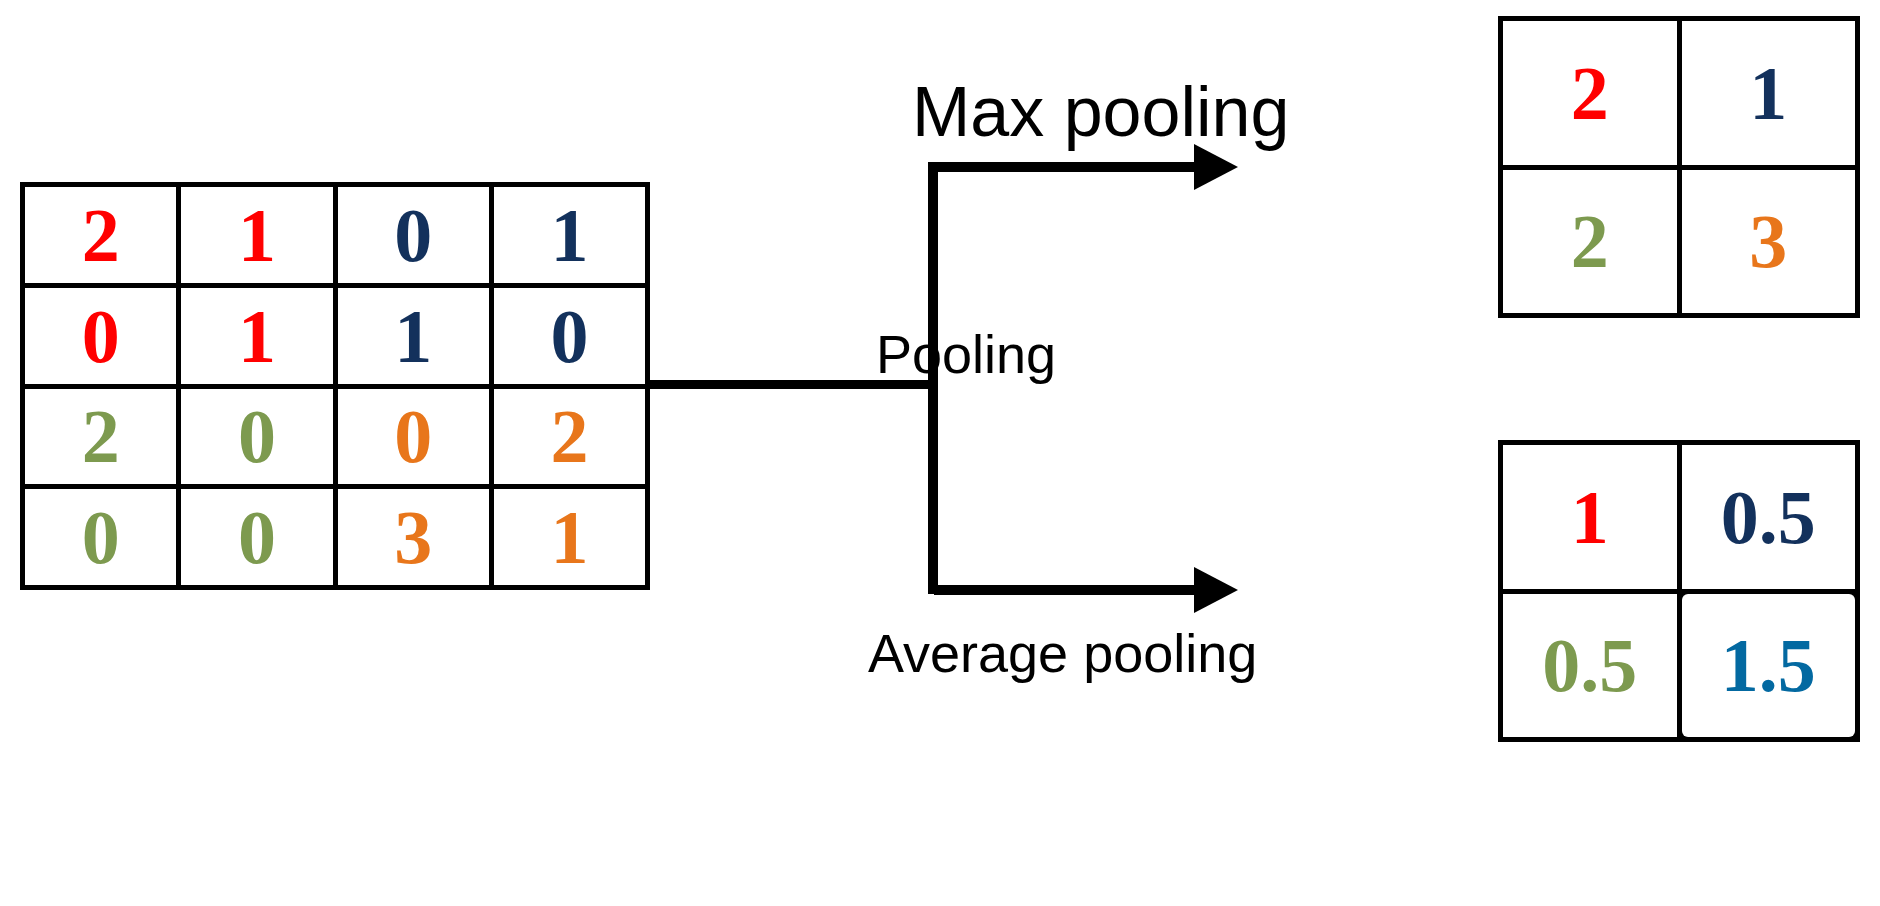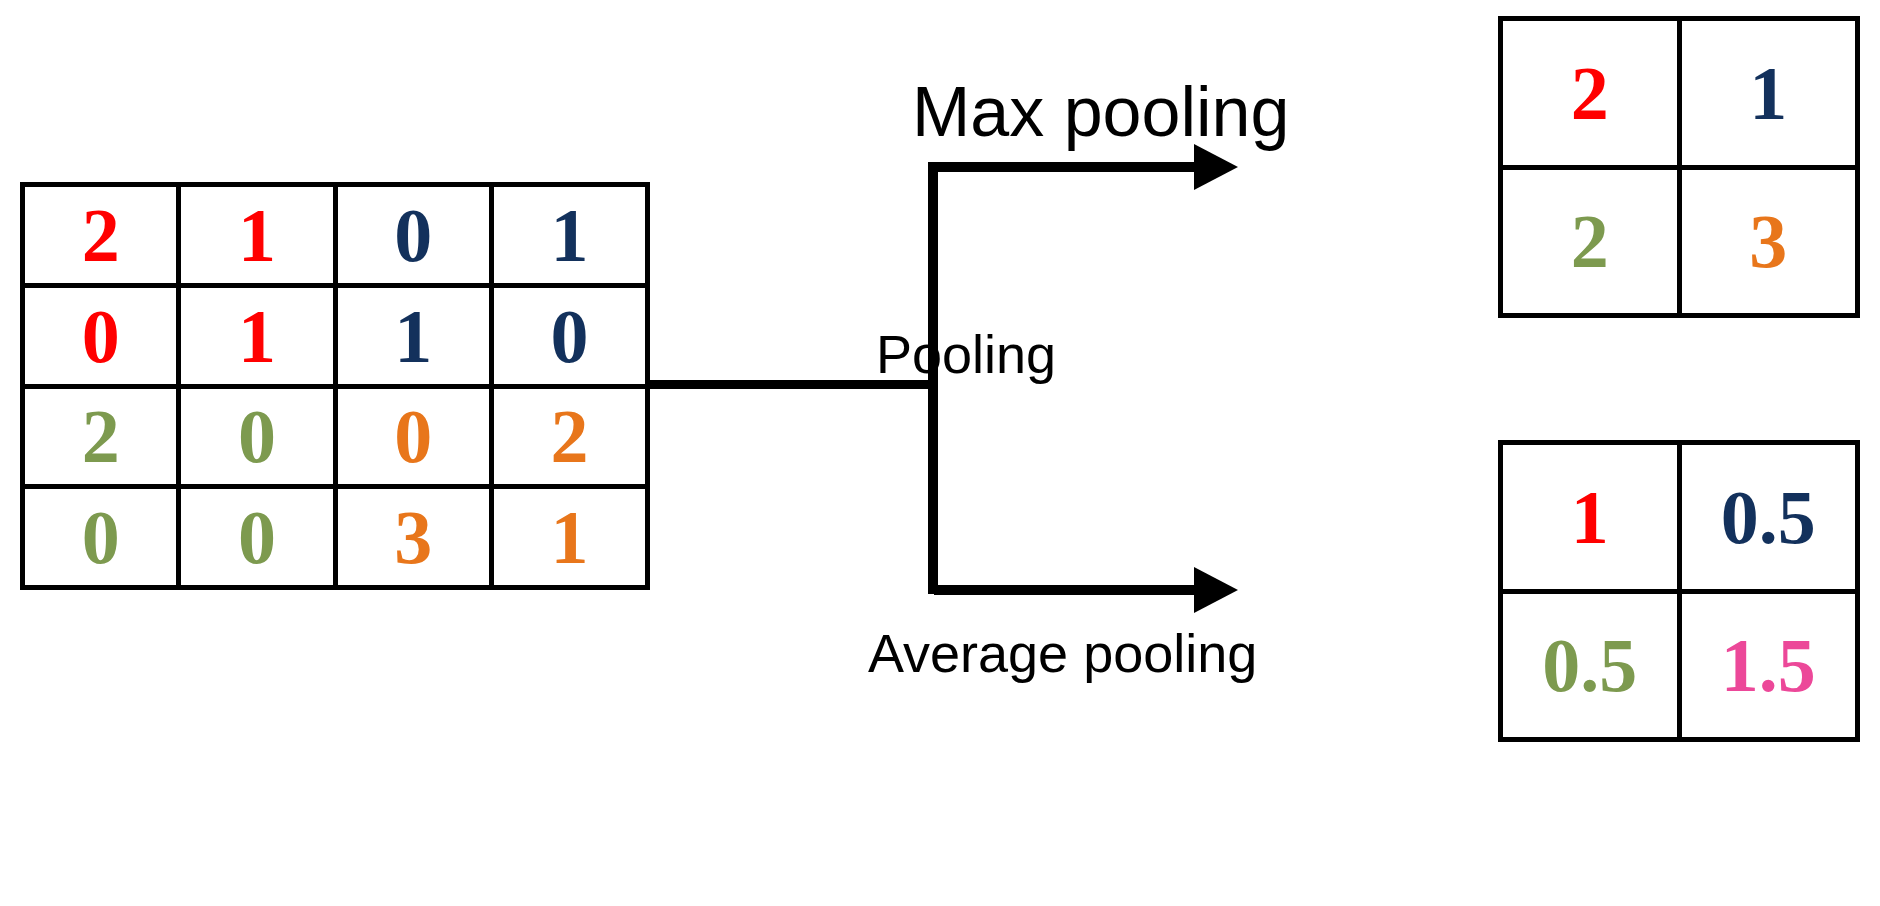--- a/index.html
+++ b/index.html
@@ -185,16 +185,16 @@
       <div class="cell" style="color: rgb(255, 0, 0);">2</div>
       <div class="cell" style="color: rgb(19, 49, 92);">1</div>
       <div class="cell" style="color: rgb(125, 154, 79);">2</div>
       <div class="cell" style="color: rgb(232, 118, 27);">3</div>
     </div>
 
   <div class="grid" id="avg-grid">
       <div class="cell" style="color: rgb(255, 0, 0);">1</div>
       <div class="cell" style="color: rgb(19, 49, 92);">0.5</div>
       <div class="cell" style="color: rgb(125, 154, 79);">0.5</div>
-      <div class="cell" style="color: #ec4899;">1.5</div>
+      <div class="cell" style="color: #0369a1; border-radius: 6px;">1.5</div>
     </div>
 
 </div>
 
 </body></html>

